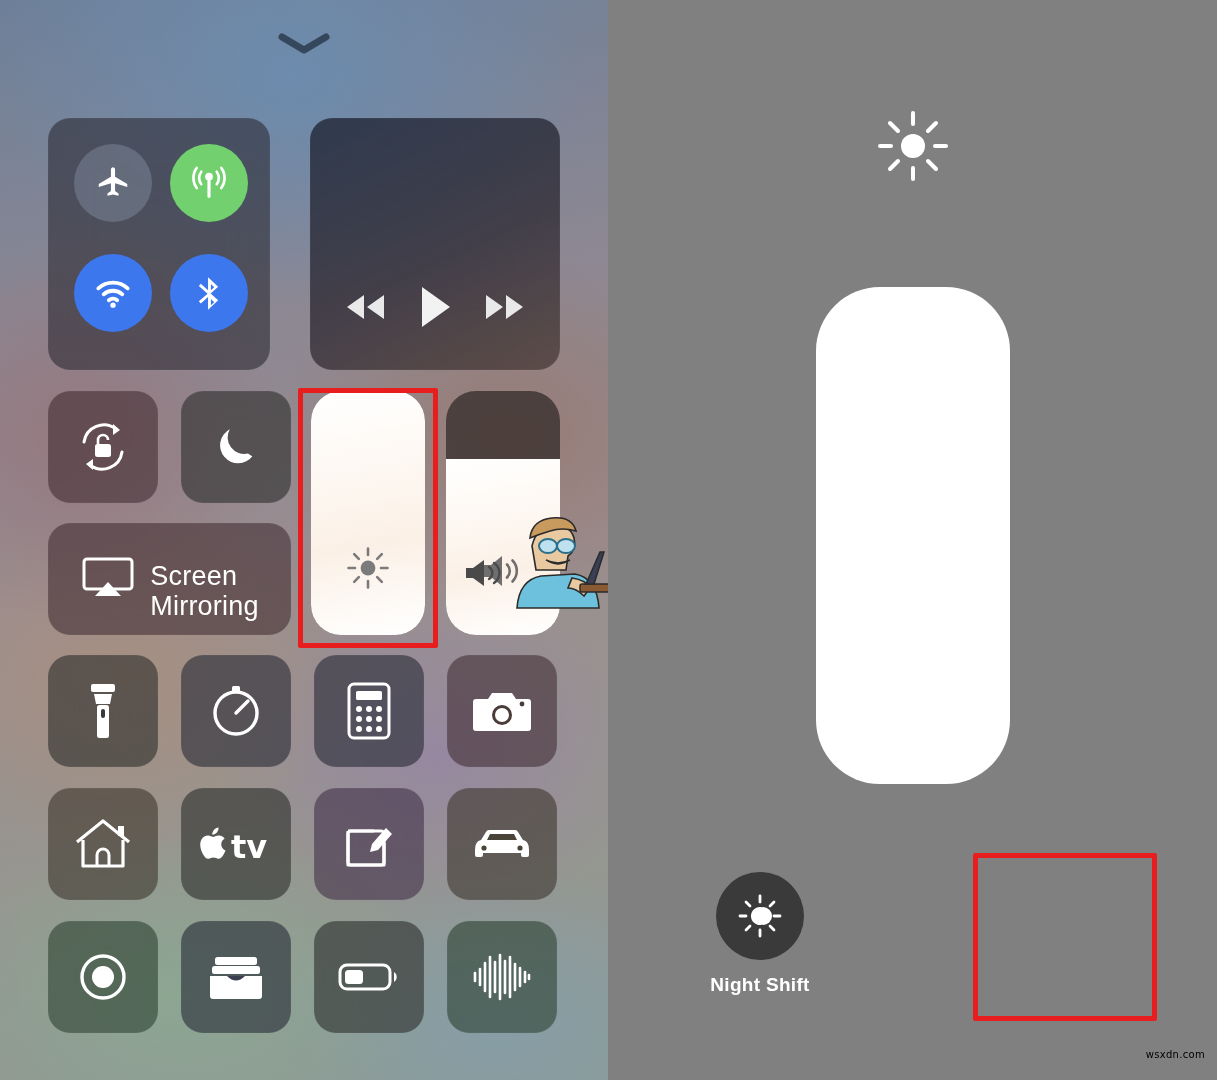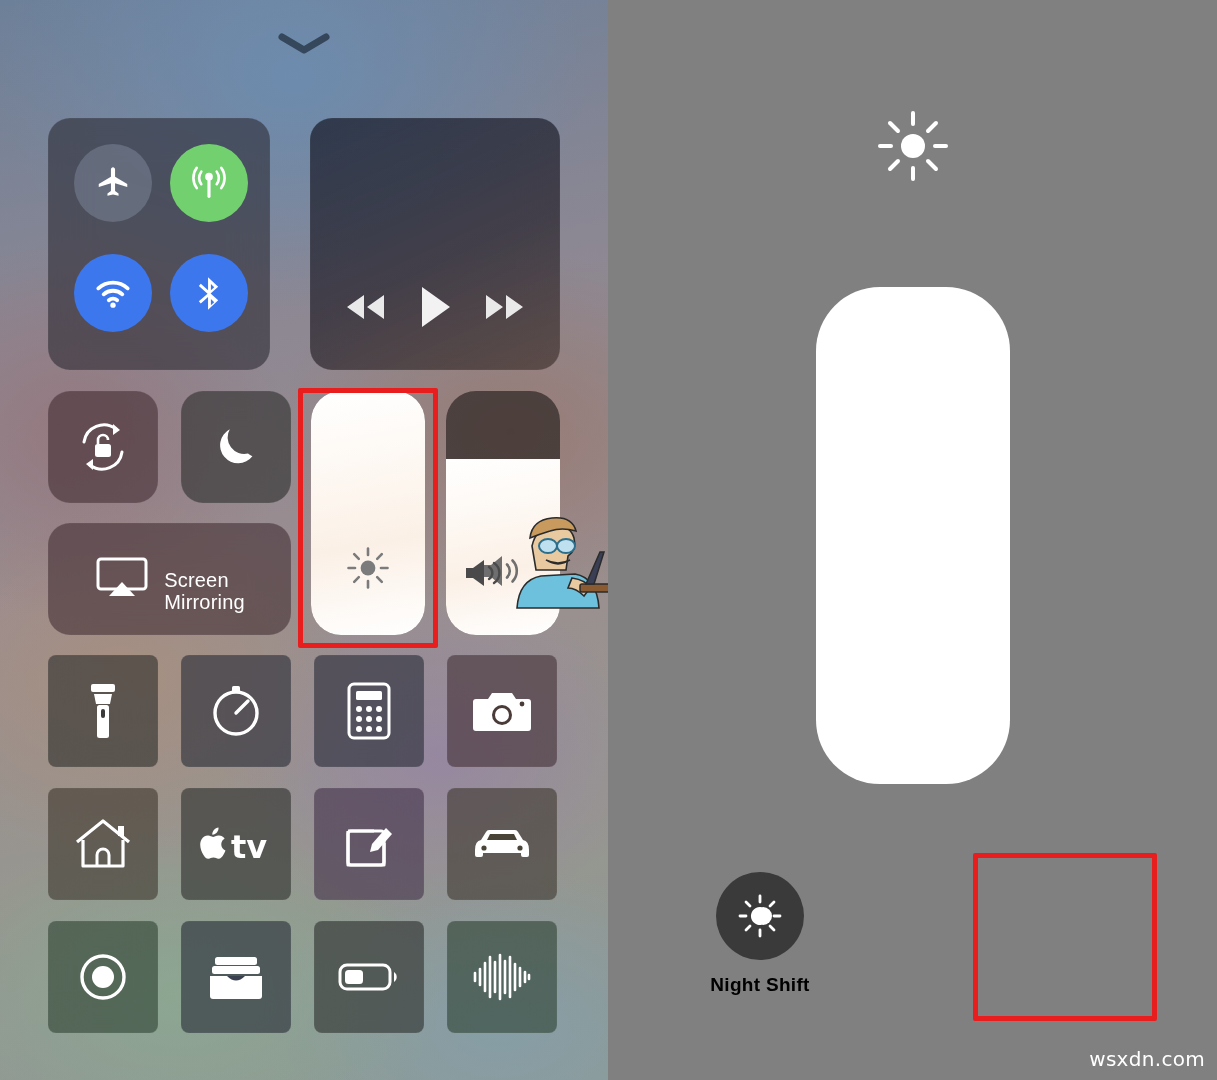--- a/index.html
+++ b/index.html
@@ -63,21 +63,21 @@
     position: absolute; left: 0; right: 0; bottom: 40px;
     display: flex; align-items: center; justify-content: space-around;
     padding: 0 18px;
   }
   .media-ctrls .mbtn { display: flex; align-items: center; justify-content: center; }
 
   .t-rotate  { left: 48px;  top: 391px; width: 110px; height: 112px; }
   .t-dnd     { left: 181px; top: 391px; width: 110px; height: 112px; }
   .t-mirror  { left: 48px;  top: 523px; width: 243px; height: 112px;
                display: flex; flex-direction: row; align-items: center; justify-content: center; gap: 14px; }
-  .mirror-label { color: #fff; font-size: 20px; line-height: 1.12; letter-spacing: .2px; margin-top: 24px; }
+  .mirror-label { color: #fff; font-size: 27px; line-height: 1.12; letter-spacing: .2px; margin-top: 24px; }
 
   
   .slider {
     position: absolute; border-radius: 30px; overflow: hidden;
     background: rgba(30,26,24,0.62);
   }
   .slider .fill {
     position: absolute; left: 0; right: 0; bottom: 0;
     background: linear-gradient(170deg,#ffffff 0%, #fdf6ef 42%, #fbf0e6 62%, #ffffff 100%);
   }
@@ -88,21 +88,21 @@
   .s-bright { left: 311px; top: 391px; width: 114px; height: 244px; }
   .s-volume { left: 446px; top: 391px; width: 114px; height: 244px; }
 
   .hl-box {
     position: absolute; border: 5px solid #e81d1d; border-radius: 2px;
     pointer-events: none;
   }
   .hl-bright { left: 298px; top: 388px; width: 140px; height: 260px; }
 
   
-  .gtile { width: 110px; height: 112px; border-radius: 8px; }
+  .gtile { width: 110px; height: 112px; border-radius: 22px; }
   .grid-wrap {
     position: absolute; left: 48px; top: 655px;
     display: grid; grid-template-columns: repeat(4, 110px);
     grid-auto-rows: 112px; column-gap: 23px; row-gap: 21px;
   }
 
   
   #right-panel {
     position: absolute; left: 608px; top: 0; width: 609px; height: 1080px;
     background: #808080;
@@ -121,31 +121,31 @@
     align-items: center; gap: 14px;
   }
   .tone-item.ns { left: 62px; }
   .tone-item.tt { left: 364px; }
   .tone-circle {
     width: 88px; height: 88px; border-radius: 50%;
     display: flex; align-items: center; justify-content: center;
   }
   .tone-circle.off { background: #3a3a3a; }
   .tone-circle.on  { background: #3b72f0; }
-  .tone-label { color: #000000; font-size: 19px; font-weight: bold; letter-spacing: .3px; }
+  .tone-label { color: #ffffff; font-size: 19px; font-weight: bold; letter-spacing: .3px; }
   .hl-tt { left: 973px; top: 853px; width: 184px; height: 168px; }
 
   
   #appuals-wm {
     position: absolute; left: 462px; top: 500px; width: 250px; height: 110px;
     pointer-events: none;
   }
   #wsxdn-wm {
-    position: absolute; right: 12px; bottom: 9px;
-    color: #ffffff; font-size: 20px; letter-spacing: .3px;
+    position: absolute; right: 12px; bottom: 20px;
+    color: #000000; font-size: 10px; letter-spacing: .3px;
     font-family: "DejaVu Sans", sans-serif;
   }
   .appuals-word { font-family: "DejaVu Sans", sans-serif; font-weight: bold; fill: #5cb8cf; }
   .appuals-sub  { font-family: "DejaVu Sans Mono", monospace; fill: #ffffff; }
 </style>
 </head>
 <body>
 
 <div id="root">
 

